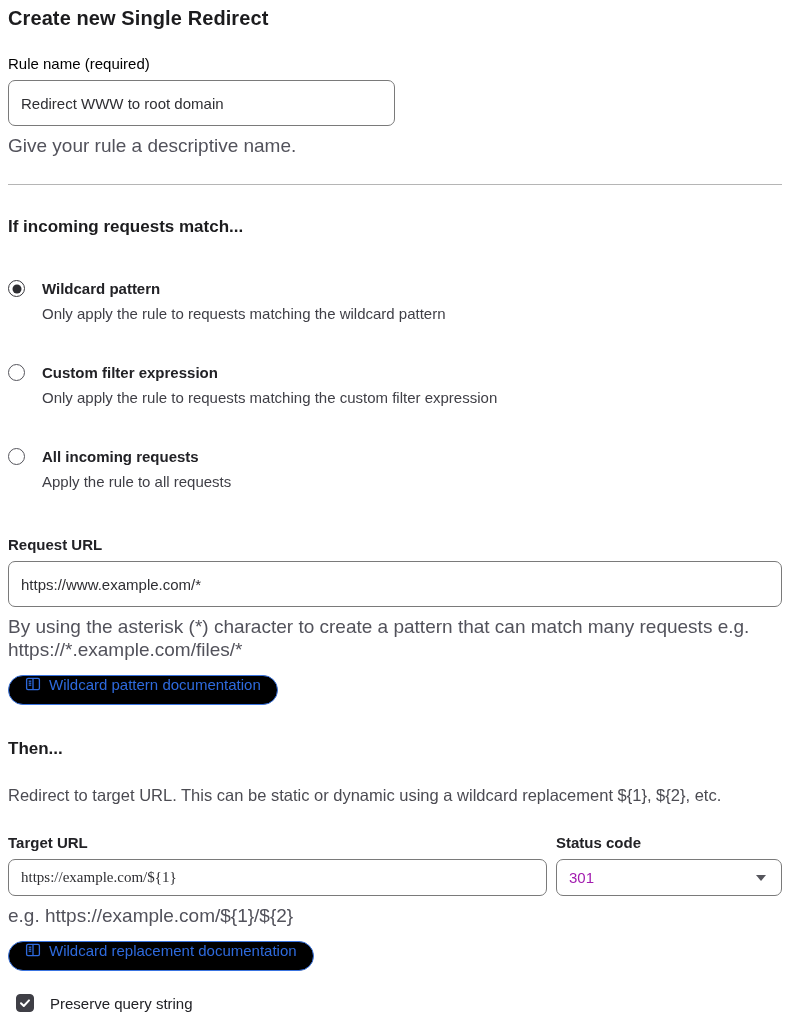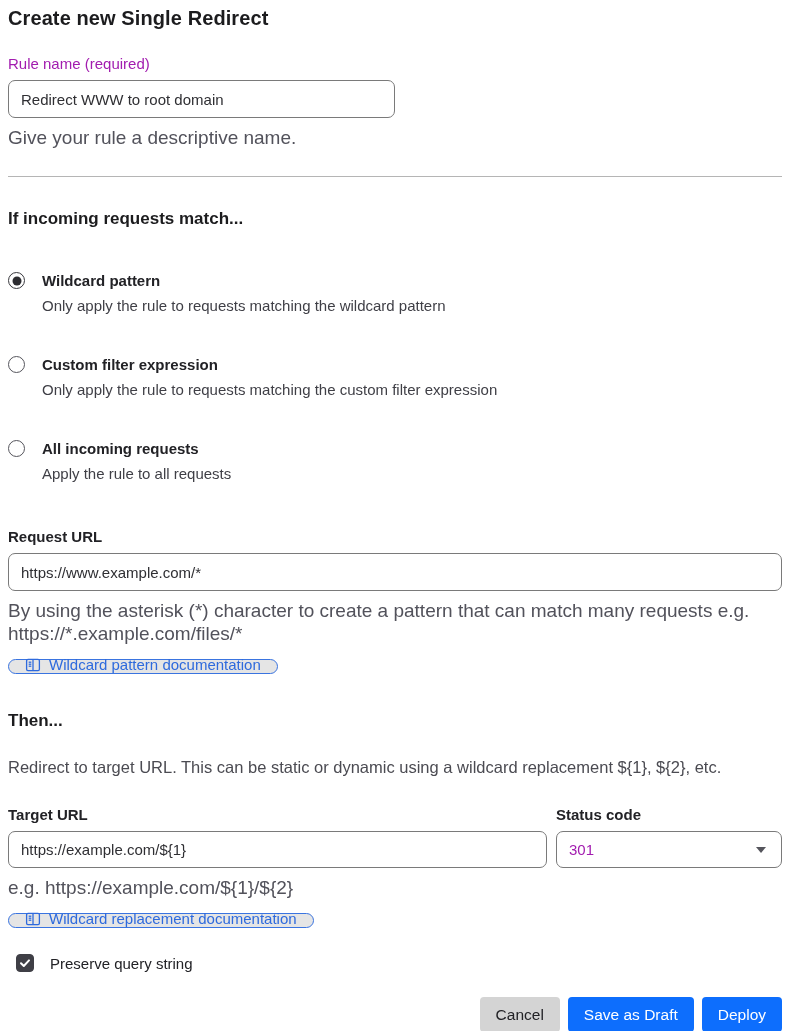--- a/index.html
+++ b/index.html
@@ -9,25 +9,25 @@
     color: #27272a;
     padding: 0 8px;
   }
   .page-title {
     margin-top: 7px;
     font-size: 20px;
     font-weight: 700;
     color: #1c1c1e;
     letter-spacing: .1px;
   }
-  .field-label { margin-top: 25px; font-size: 15px; color: #a21caf; }
+  .field-label { margin-top: 25px; font-size: 15px; color: #000000; }
   .text-input {
     display: block;
     margin-top: 8px;
-    height: 38px;
+    height: 46px;
     border: 1px solid #7a7a7a;
     border-radius: 7px;
     padding: 0 12px;
     font-family: inherit;
     font-size: 15px;
     color: #2f2f33;
     width: 100%;
     background: #fff;
     outline: none;
   }
@@ -56,26 +56,26 @@
   }
   .radio-texts { margin-left: 17px; }
   .radio-label { font-size: 15px; font-weight: 700; color: #222226; line-height: 19px; }
   .radio-desc { margin-top: 6px; font-size: 15px; color: #3f3f46; line-height: 19px; }
 
   .input-label-strong { font-size: 15px; font-weight: 700; color: #222226; }
   .request-url-block { margin-top: 45px; }
 
   .doc-pill {
     margin-top: 14px;
-    display: inline-flex; align-items: flex-end;
-    height: 15px;
+    display: inline-flex; align-items: flex-start;
+    height: 30px;
     padding: 0 16px;
     border: 1.4px solid #3a74e0;
     border-radius: 15px;
-    background: #e5e5e5;
+    background: #000000;
     color: #2e6add;
     font-family: inherit;
     font-size: 15px;
     cursor: pointer;
     gap: 8px;
   }
   .doc-pill svg { display: block; }
 
   .then-heading { margin-top: 34px; }
   .then-paragraph { margin-top: 27px; font-size: 16.5px; color: #4b4b52; }
@@ -94,21 +94,21 @@
     background: #fff;
     cursor: pointer;
   }
   .caret-down {
     width: 0; height: 0;
     border-left: 5.5px solid transparent;
     border-right: 5.5px solid transparent;
     border-top: 6px solid #55555c;
     margin-right: 3px;
   }
-  .target-input { height: 37px; }
+  .target-input { height: 37px; font-family: Liberation Serif, serif; }
 
   .checkbox-row { margin-top: 23px; display: flex; align-items: center; cursor: pointer; margin-left: 1px; padding-left: 7px; }
   .checkbox-box {
     width: 18px; height: 18px; flex: 0 0 18px;
     border: 1.5px solid #3f3f46;
     border-radius: 4px;
     background: #fff;
     display: flex; align-items: center; justify-content: center;
   }
   .checkbox-box.checked { background: #3f3f46; }

